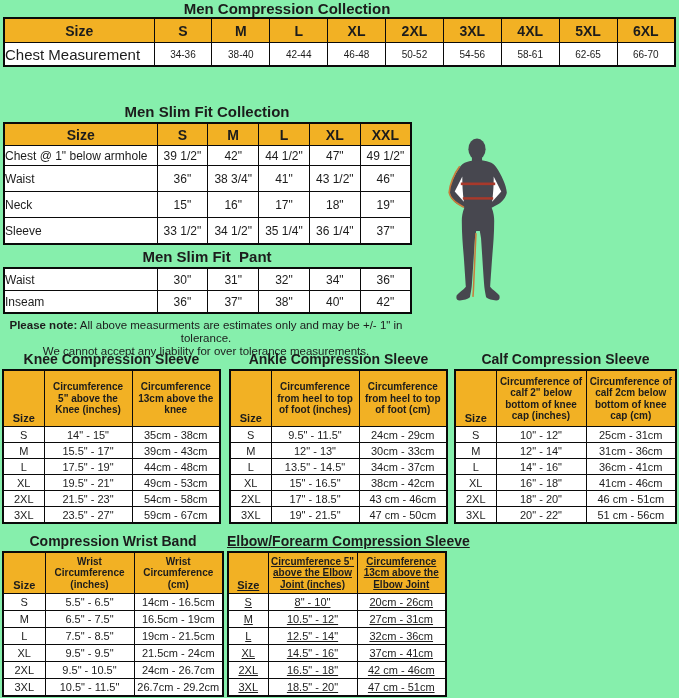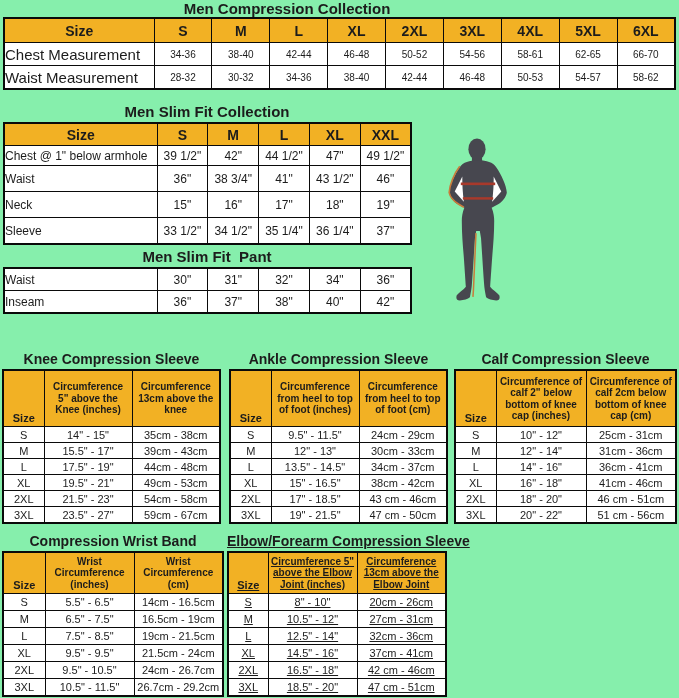--- a/index.html
+++ b/index.html
@@ -86,32 +86,20 @@
           <td>34-36</td>
           <td>38-40</td>
           <td>42-44</td>
           <td>46-48</td>
           <td>50-52</td>
           <td>54-56</td>
           <td>58-61</td>
           <td>62-65</td>
           <td>66-70</td>
         </tr>
-        <tr>
-          <td class="lbl">Waist Measurement</td>
-          <td>28-32</td>
-          <td>30-32</td>
-          <td>34-36</td>
-          <td>38-40</td>
-          <td>42-44</td>
-          <td>46-48</td>
-          <td>50-53</td>
-          <td>54-57</td>
-          <td>58-62</td>
-        </tr>
       </tbody>
   </table>
 
   <div class="main-title" style="left:0;top:103px;width:414px;">Men Slim Fit Collection</div>
   <table class="big-table" id="t2">
     <colgroup>
         <col style="width:153px">
         <col>
         <col>
         <col>
@@ -187,20 +175,24 @@
           <td class="lbl">Inseam</td>
           <td>36"</td>
           <td>37"</td>
           <td>38"</td>
           <td>40"</td>
           <td>42"</td>
         </tr>
       </tbody>
   </table>
 
+  <div class="note">
+    <span style="font-weight:bold">Please note:</span><span> All above measurments are estimates only and may be +/- 1" in tolerance.</span><br>
+    <span>We cannot accept any liability for over tolerance measurements.</span>
+  </div>
 
   <div class="figure-wrap">
     <svg width="66" height="172" viewBox="0 0 64 170">
       <ellipse cx="31" cy="11" rx="8.5" ry="10.5" fill="var(--figure-body)"></ellipse>
       <rect x="26" y="17" width="10" height="8" fill="var(--figure-body)"></rect>
       <path fill="var(--figure-body)" d="
         M31,22 C24,22 17,24 14,29 C9,36 4,47 3.5,54 C4.5,59 8,63 13,66 L18.5,69
         C16.5,74 16,78 16,82 C16,95 17,106 18,118 C19,132 19.5,140 20,147
         C18,150 13,152.5 11,155.5 C10,158.5 11,160.5 14,160.5 C18,160.5 22,159.5 24,157.5
         C25,152 25.8,148 26,144 C27,130 28,114 29,99 L30.2,92 L33.8,92 L35,99

